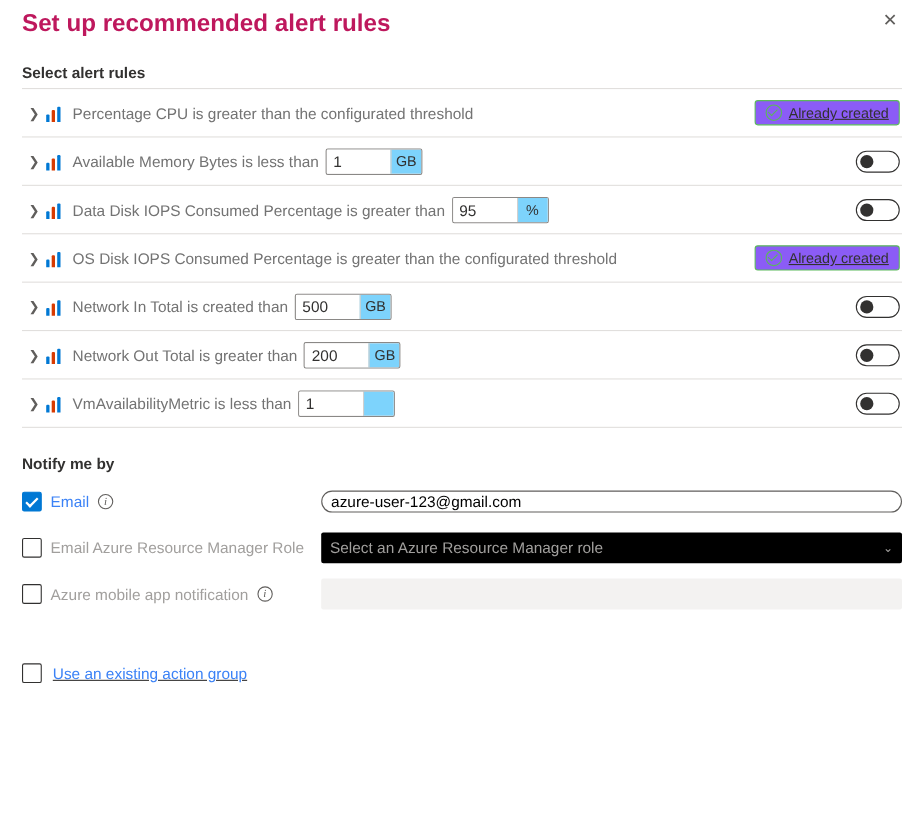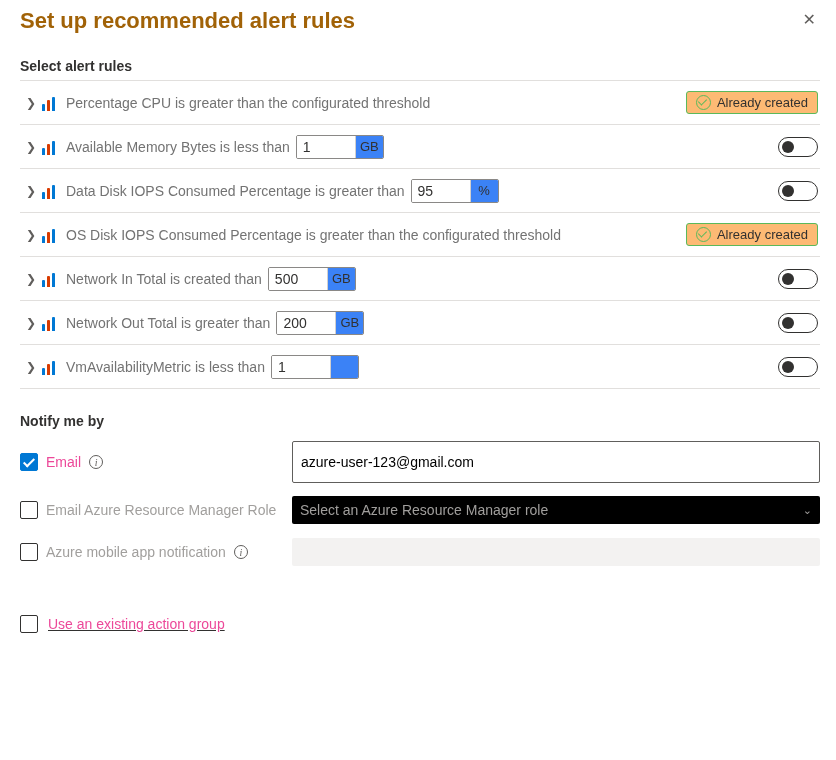--- a/index.html
+++ b/index.html
@@ -16,21 +16,21 @@
   .header-row {
     display: flex;
     justify-content: space-between;
     align-items: flex-start;
     margin-bottom: 24px;
   }
   h1 {
     font-size: 22px;
     font-weight: 600;
     margin: 0;
-    color: #a16207;
+    color: #be185d;
   }
   .close-x {
     font-size: 16px;
     color: #605e5c;
     cursor: pointer;
     padding: 4px;
     line-height: 1;
   }
   h2 {
     font-size: 14px;
@@ -77,41 +77,42 @@
   .threshold input {
     border: none;
     outline: none;
     padding: 0 6px;
     width: 58px;
     font-size: 14px;
     font-family: inherit;
     color: #323130;
   }
   .threshold .unit {
-    background: #3b82f6;
+    background: #7dd3fc;
     border-left: 1px solid #d2d0ce;
     padding: 0 2px;
     display: flex;
     align-items: center;
     font-size: 13px;
     color: #323130;
     min-width: 28px;
     justify-content: center;
   }
   .spacer { flex: 1; }
   .created-badge {
     display: inline-flex;
     align-items: center;
     gap: 6px;
     border: 1px solid #5bb95b;
     border-radius: 3px;
     padding: 3px 9px;
     color: #323130;
     font-size: 13px;
-    background: #fdba74;
+    background: #8b5cf6;
+    text-decoration: underline;
   }
   .check-circle {
     width: 15px; height: 15px;
     border: 1.5px solid #5bb95b;
     border-radius: 50%;
     position: relative;
   }
   .check-circle::after {
     content: "";
     position: absolute;
@@ -162,42 +163,42 @@
   }
   .chk.checked { background: #0078d4; border-color: #0078d4; }
   .chk.checked::after {
     content: "";
     width: 4px; height: 9px;
     border-right: 2px solid #fff;
     border-bottom: 2px solid #fff;
     transform: rotate(45deg);
     margin-top: -2px;
   }
-  .notify-label { color: #ec4899; }
+  .notify-label { color: #3b82f6; }
   .notify-label.disabled { color: #a19f9d; }
   .info-icon {
     width: 14px; height: 14px;
     border: 1px solid #605e5c;
     border-radius: 50%;
     display: inline-flex;
     align-items: center;
     justify-content: center;
     font-size: 10px;
     font-style: italic;
     font-family: Georgia, serif;
     color: #605e5c;
   }
   .text-input {
     flex: 1;
     border: 1px solid #605e5c;
-    border-radius: 2px;
+    border-radius: 12px;
     padding: 4px 8px;
     font-size: 14px;
     font-family: inherit;
-    height: 42px;
+    height: 20px;
   }
   .select-disabled {
     flex: 1;
     background: #000000;
     color: #a19f9d;
     padding: 4px 8px;
     height: 28px;
     display: flex;
     align-items: center;
     justify-content: space-between;

